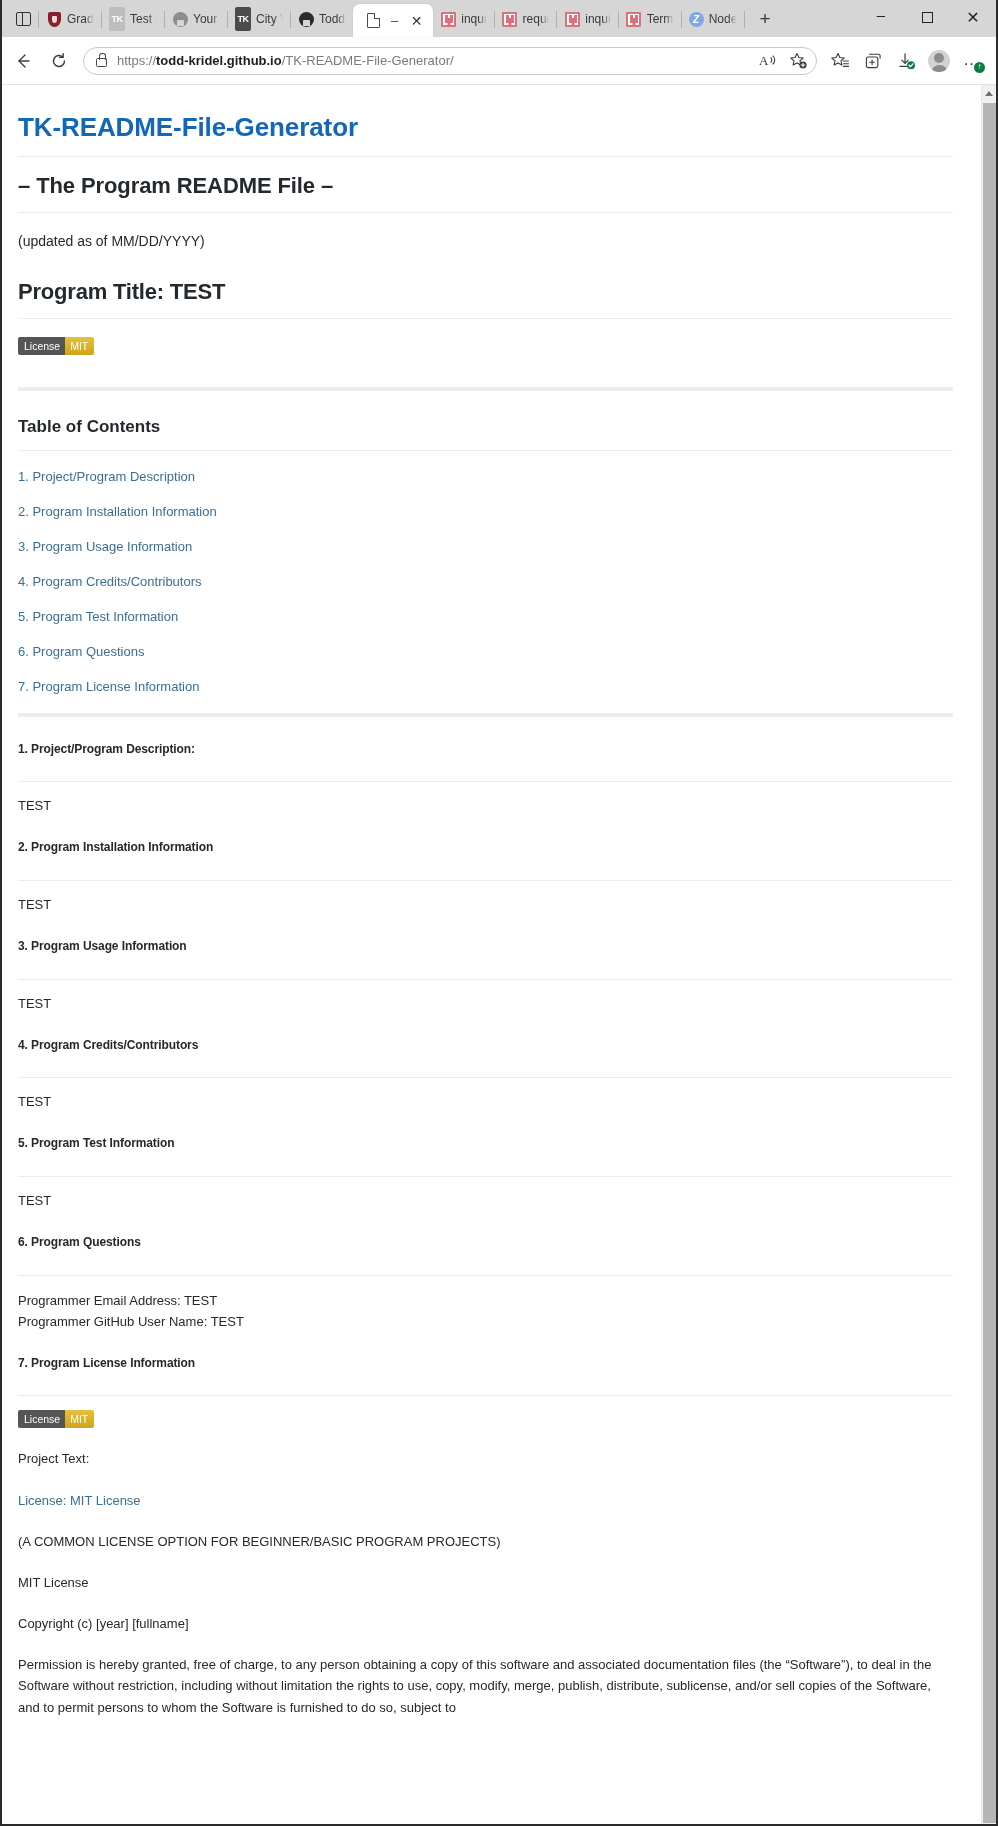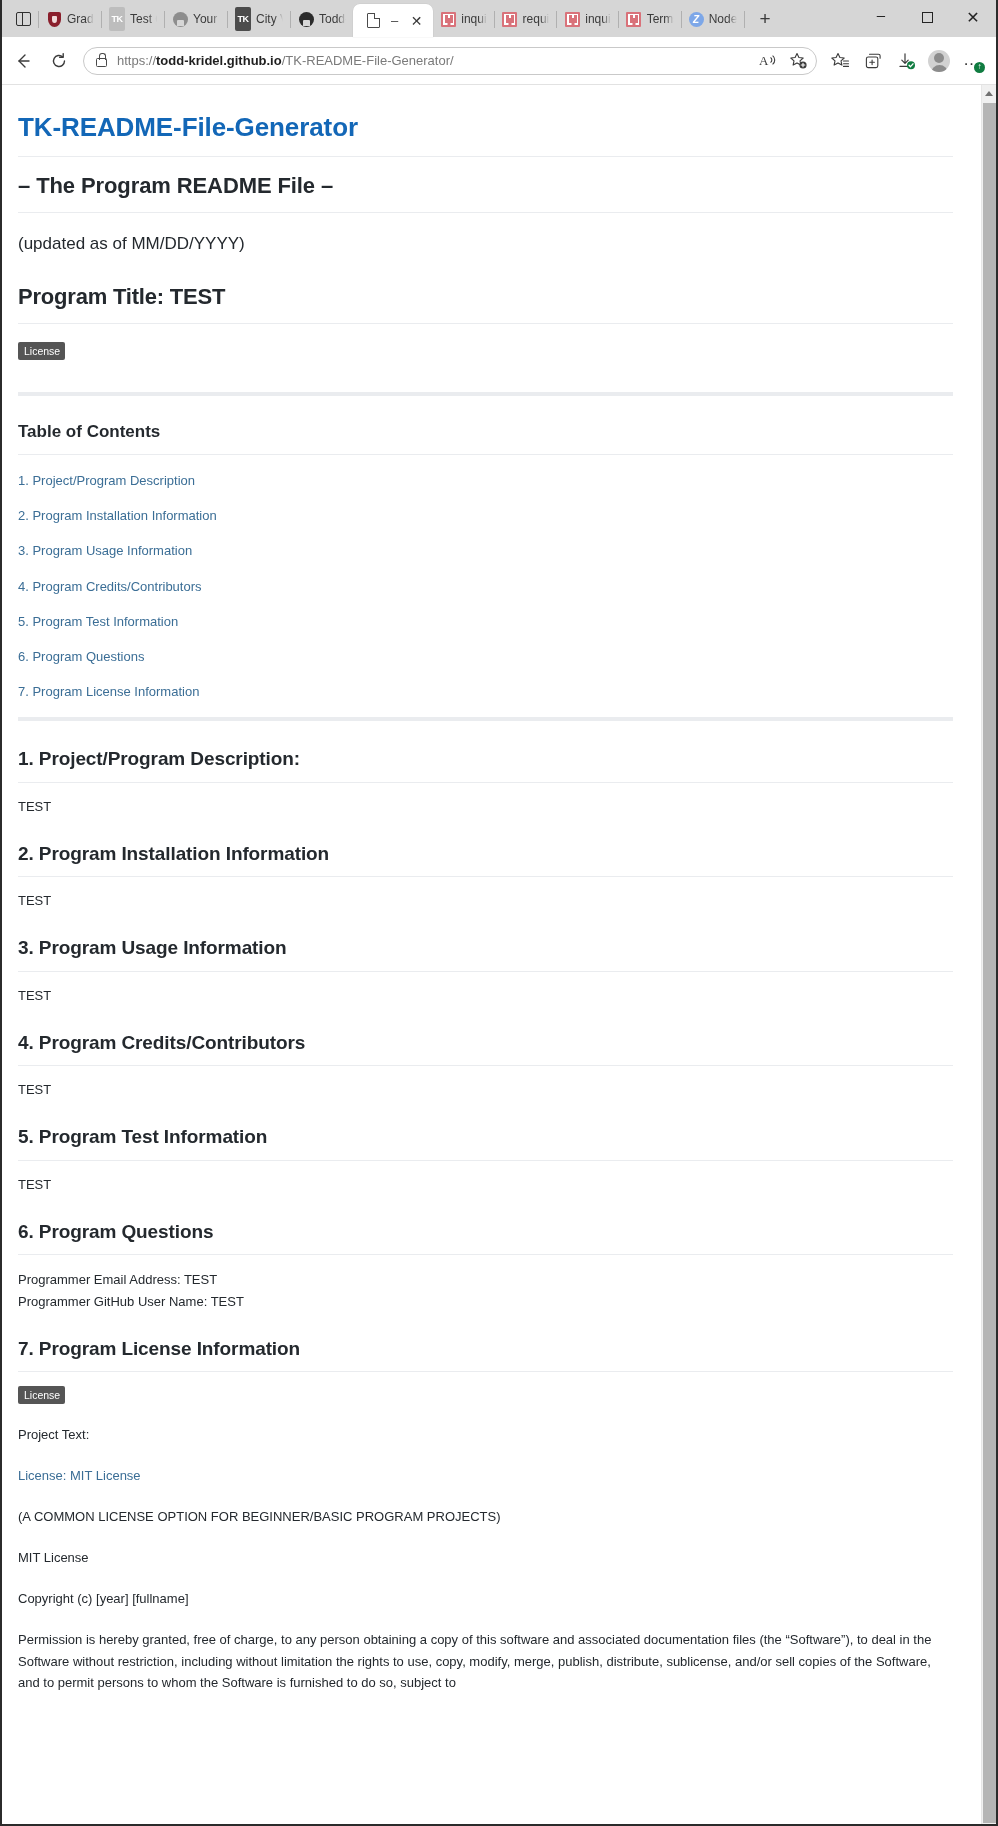--- a/index.html
+++ b/index.html
@@ -295,36 +295,35 @@
     letter-spacing: -0.1px;
   }
   h2.sub {
     font-size: 22px; font-weight: 600;
     color: #24292e;
     padding-bottom: 9px;
     border-bottom: 1px solid #eaecef;
     margin-bottom: 18px;
     letter-spacing: -0.1px;
   }
-  p.note { font-size: 17px; color: #24292e; margin-bottom: 22px; }
+  p.note { font-size: 14px; color: #24292e; margin-bottom: 22px; }
   h2.title {
     font-size: 22px; font-weight: 600;
     color: #24292e;
     padding-bottom: 9px;
     border-bottom: 1px solid #eaecef;
     margin-bottom: 18px;
     letter-spacing: -0.2px;
   }
   .badge {
     display: inline-flex; height: 18px;
     border-radius: 2px; overflow: hidden;
     font-size: 10.5px; line-height: 18px;
     margin-bottom: 20px;
     vertical-align: middle;
-    flex-direction: column;
   }
   .badge .bl {
     background: #555555; color: #ffffff;
     padding: 0 5px 0 6px;
   }
   .badge .br {
     background: #dfb317; color: #ffffff;
     padding: 0 6px 0 5px;
     background-image: linear-gradient(to bottom, rgba(255,255,255,0.18), rgba(0,0,0,0.08));
   }
@@ -339,23 +338,23 @@
     padding-bottom: 9px;
     border-bottom: 1px solid #eaecef;
     margin-bottom: 16px;
   }
   .toclist { list-style: none; }
   .toclist li { margin-bottom: 15px; }
   .toclist a, a.link {
     color: #3b6e96; text-decoration: none; font-size: 13px;
   }
   h3.sec {
-    font-size: 19px; font-weight: 600;
+    font-size: 12px; font-weight: 600;
     color: #24292e;
-    padding-bottom: 8px;
+    padding-bottom: 23px;
     border-bottom: 1px solid #eaecef;
     margin-bottom: 14px;
     letter-spacing: -0.1px;
   }
   p.body { font-size: 13px; color: #24292e; margin-bottom: 22px; }
   p.q { font-size: 13px; color: #24292e; margin: 0; line-height: 1.62; }
   .qblock { margin-bottom: 22px; }
   p.lic { font-size: 13px; color: #24292e; margin-bottom: 20px; line-height: 1.62; }
   p.licpara { font-size: 13px; color: #24292e; line-height: 1.66; margin: 0; }
 </style>

